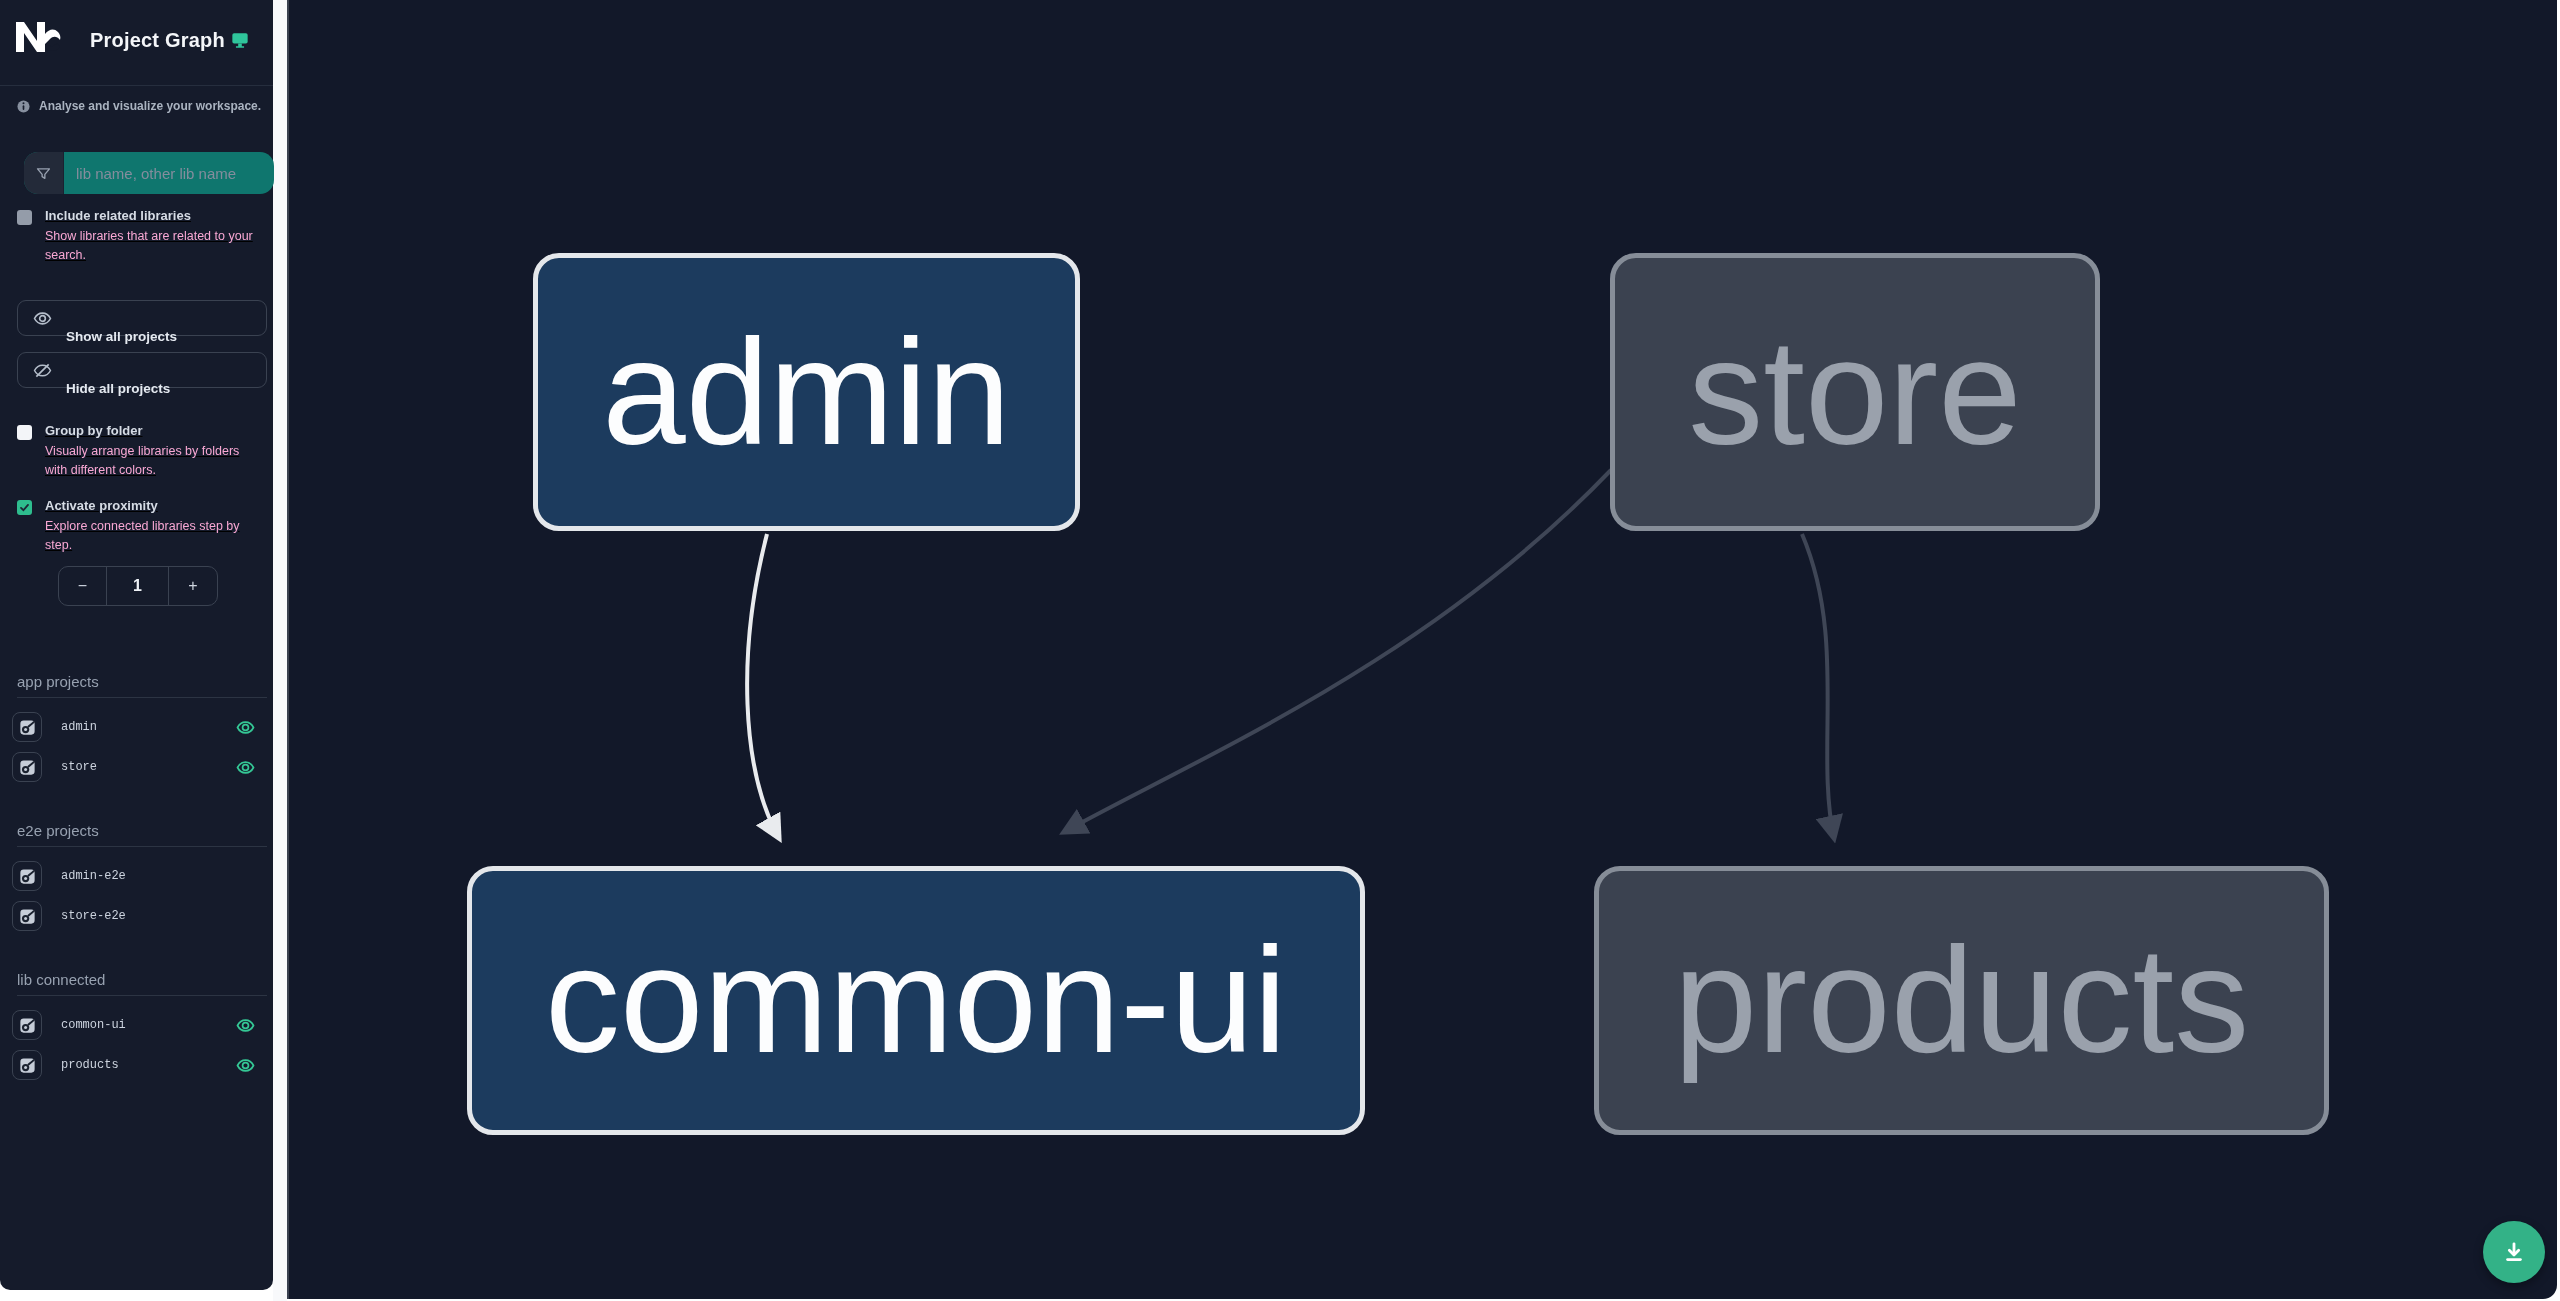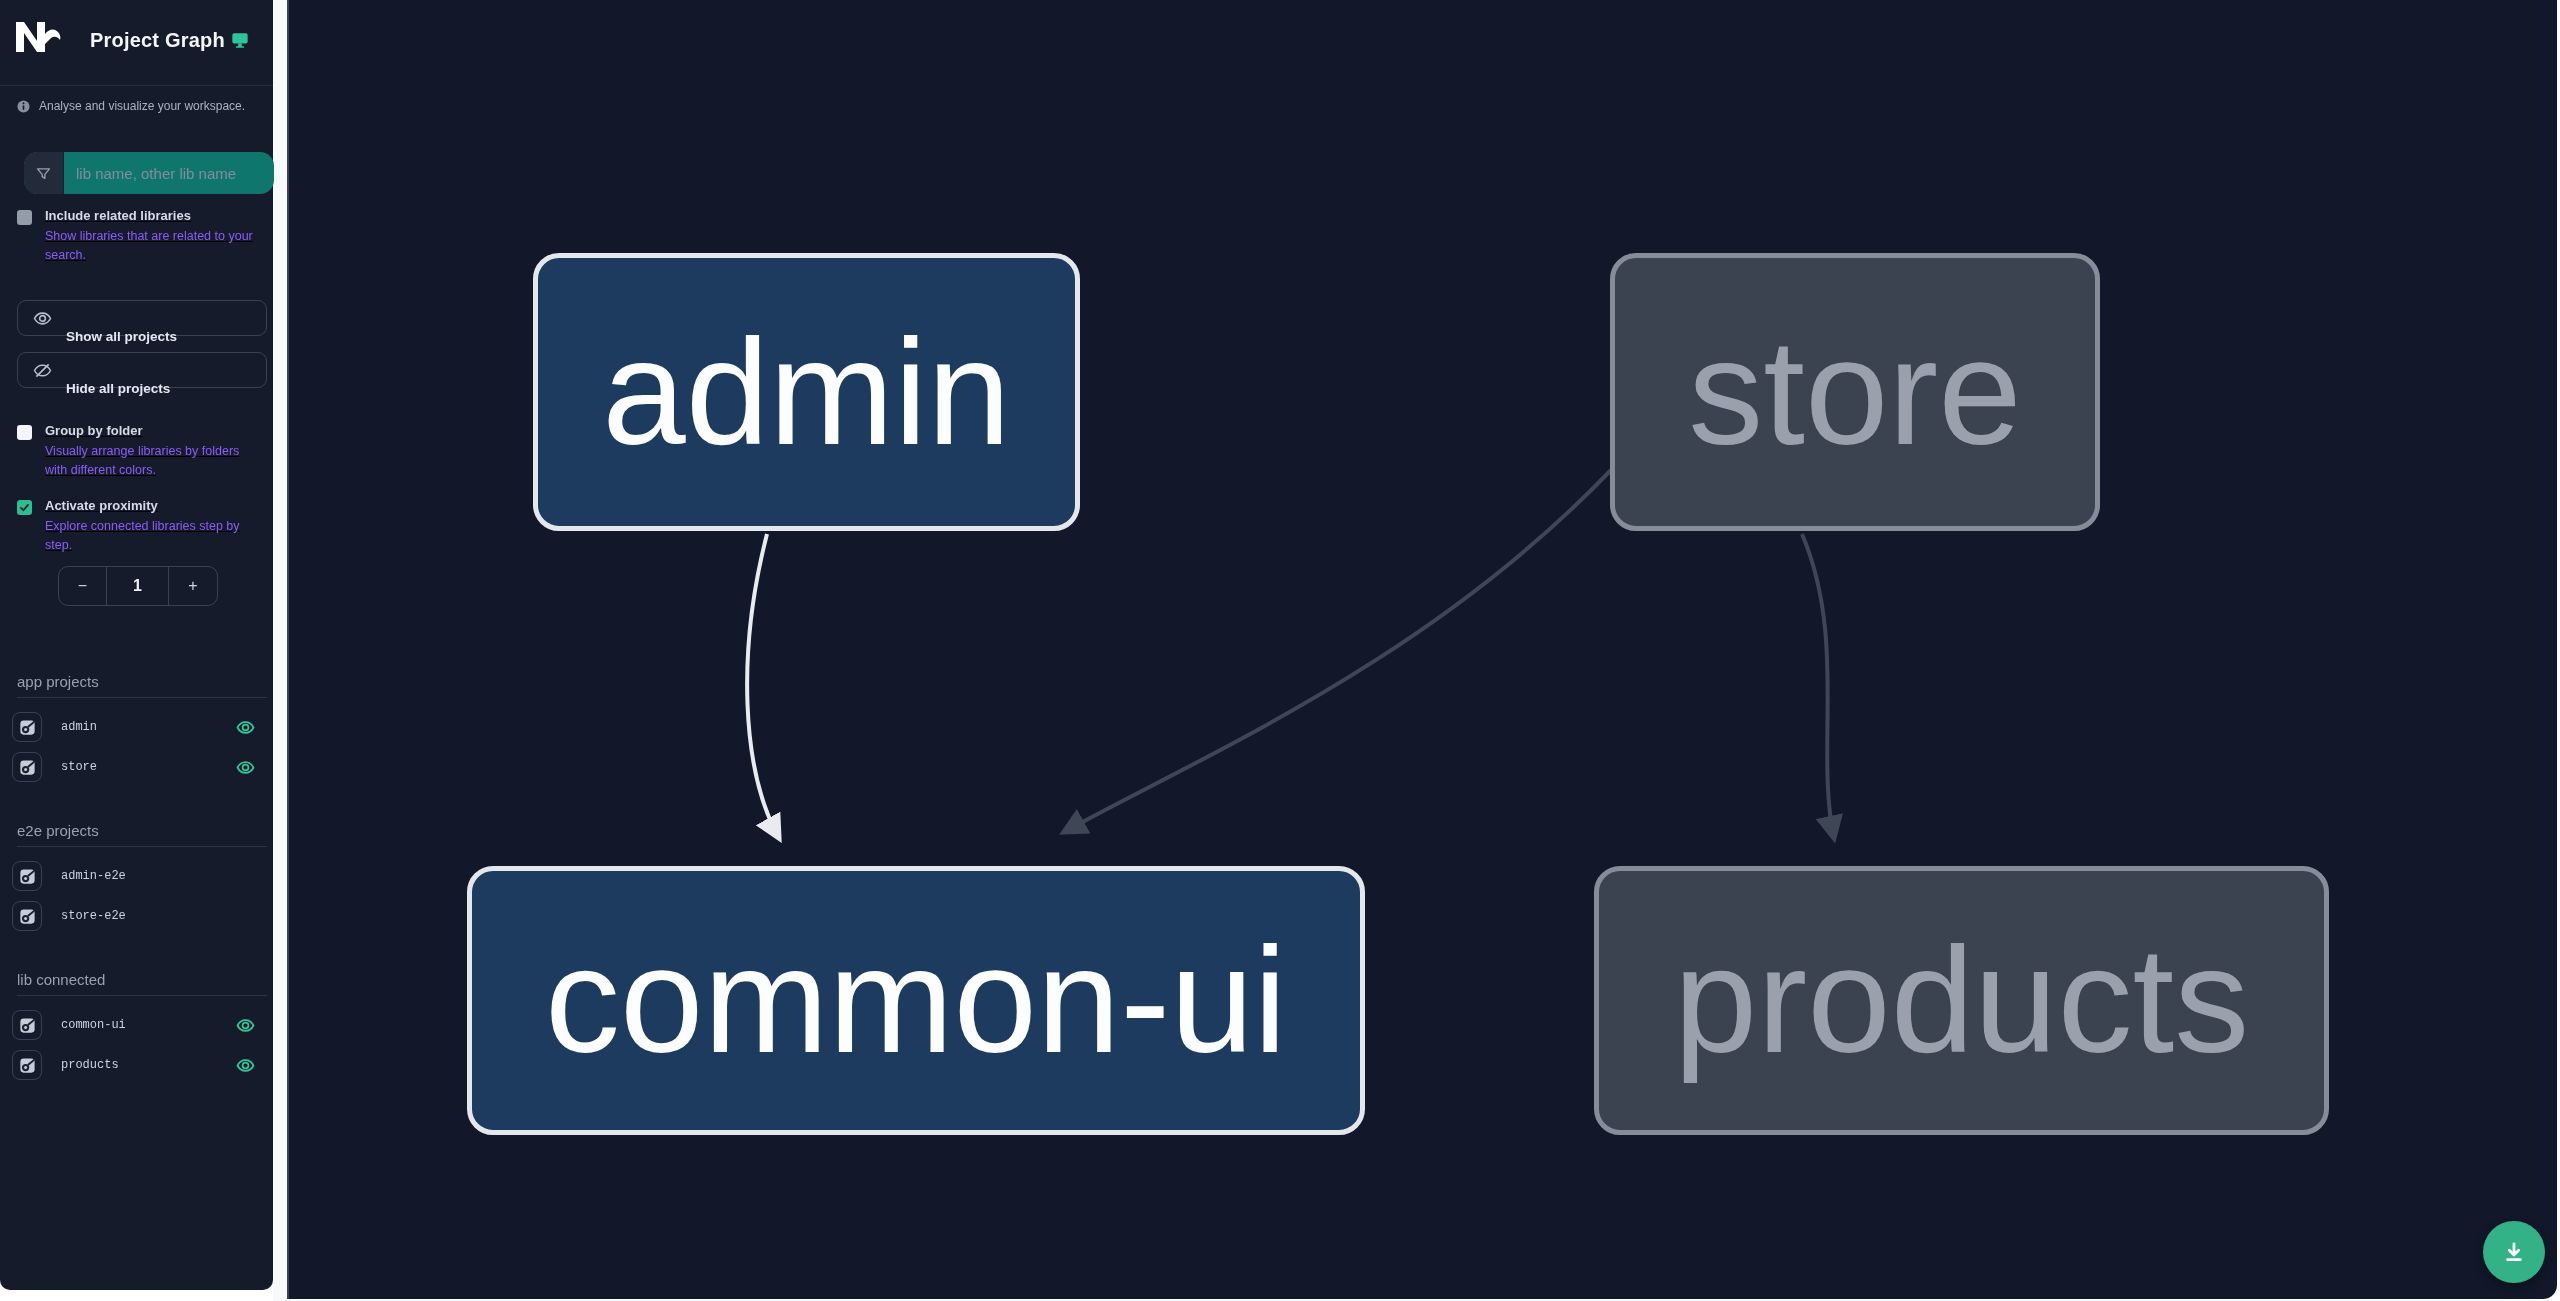--- a/index.html
+++ b/index.html
@@ -12,39 +12,39 @@
              background:#151b2b; border-radius:0 0 10px 10px; z-index:2; }
   .brand-row { position:absolute; left:0; top:0; width:273px; height:85px; }
   .nx-logo { position:absolute; left:14px; top:20px; width:48px; height:34px; }
   .app-title { position:absolute; left:90px; top:29px; font-size:20px; font-weight:700;
                color:#f4f6f9; letter-spacing:.2px; }
   .monitor-btn { position:absolute; left:231px; top:31px; width:18px; height:18px; cursor:pointer; }
   .brand-divider { position:absolute; left:0; top:85px; width:273px; height:1px; background:#262e3e; }
 
   .tagline-row { position:absolute; left:17px; top:98px; width:246px; display:flex; gap:9px; }
   .info-icon { flex:0 0 13px; width:13px; height:13px; margin-top:1px; }
-  .tagline { font-size:12px; color:#aab3c0; line-height:16px; }
+  .tagline { font-size:12px; color:#aab3c0; line-height:16px;font-weight:bold; }
 
   .filter-box { position:absolute; left:24px; top:152px; width:250px; height:42px;
                 background:#0f766e; border-radius:14px; display:flex; overflow:hidden; }
   .filter-icon-cell { flex:0 0 40px; background:#232a39; display:flex; align-items:center;
                       justify-content:center; border-right:1px solid #1a2130; }
   .filter-box input { flex:1; background:transparent; border:none; outline:none;
                       color:#e5eaf1; font-size:15px; padding:0 12px;
                       font-family:"Liberation Sans","DejaVu Sans",sans-serif; }
   .filter-box input::placeholder { color:#848d9d; }
 
   .check-row { position:absolute; left:17px; width:246px;text-decoration:underline; }
   .checkbox { position:absolute; left:0; top:2px; width:15px; height:15px; border-radius:3px; }
   .cb-gray  { background:#949ca9; }
   .cb-white { background:#f3f5f8; }
   .cb-teal  { background:#2ebd8e; display:flex; align-items:center; justify-content:center; }
   .check-label { display:block; margin-left:28px; font-size:13px; font-weight:700; color:#d6dce5; }
   .check-desc  { display:block; margin-left:28px; margin-top:4px; font-size:12.5px;
-                 line-height:19px; color:#8b5cf6; }
+                 line-height:19px; color:#f9a8d4; }
 
   .side-btn { position:absolute; left:17px; width:250px; height:36px; border:1px solid #3a4251;
               border-radius:9px; background:transparent; display:flex; align-items:center;
               gap:14px; padding:0 15px; cursor:pointer; }
   .side-btn .lbl { font-size:13.5px; font-weight:700; color:#e4e9f0;margin-top:36px; }
 
   .stepper { position:absolute; left:58px; top:566px; width:160px; height:40px;
              border:1px solid #3a4251; border-radius:10px; display:flex; overflow:hidden; }
   .stepper .cell { display:flex; align-items:center; justify-content:center;
                    font-size:16px; color:#cfd6e0; cursor:pointer; }

